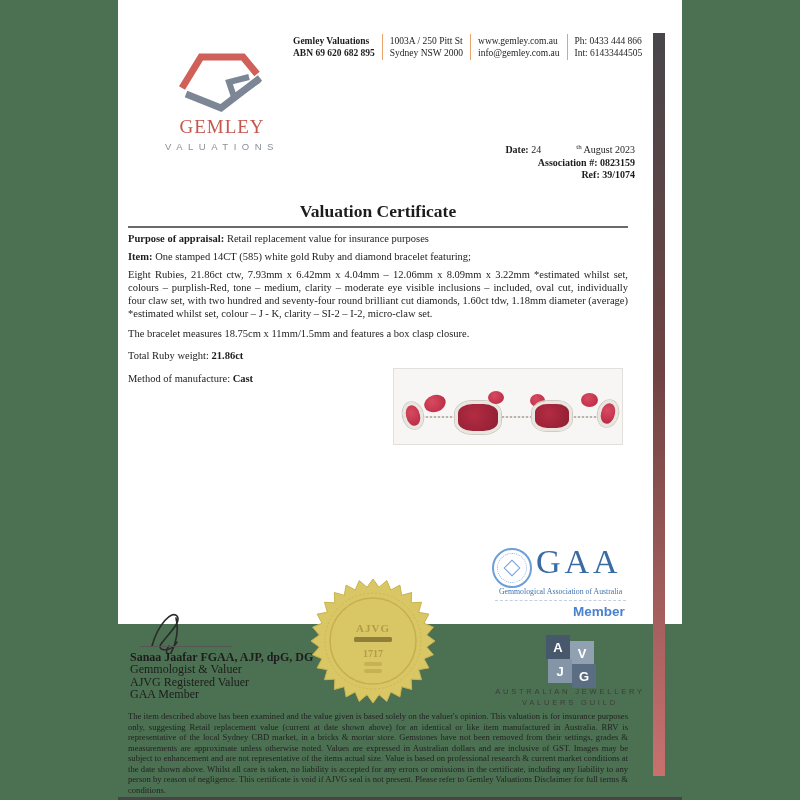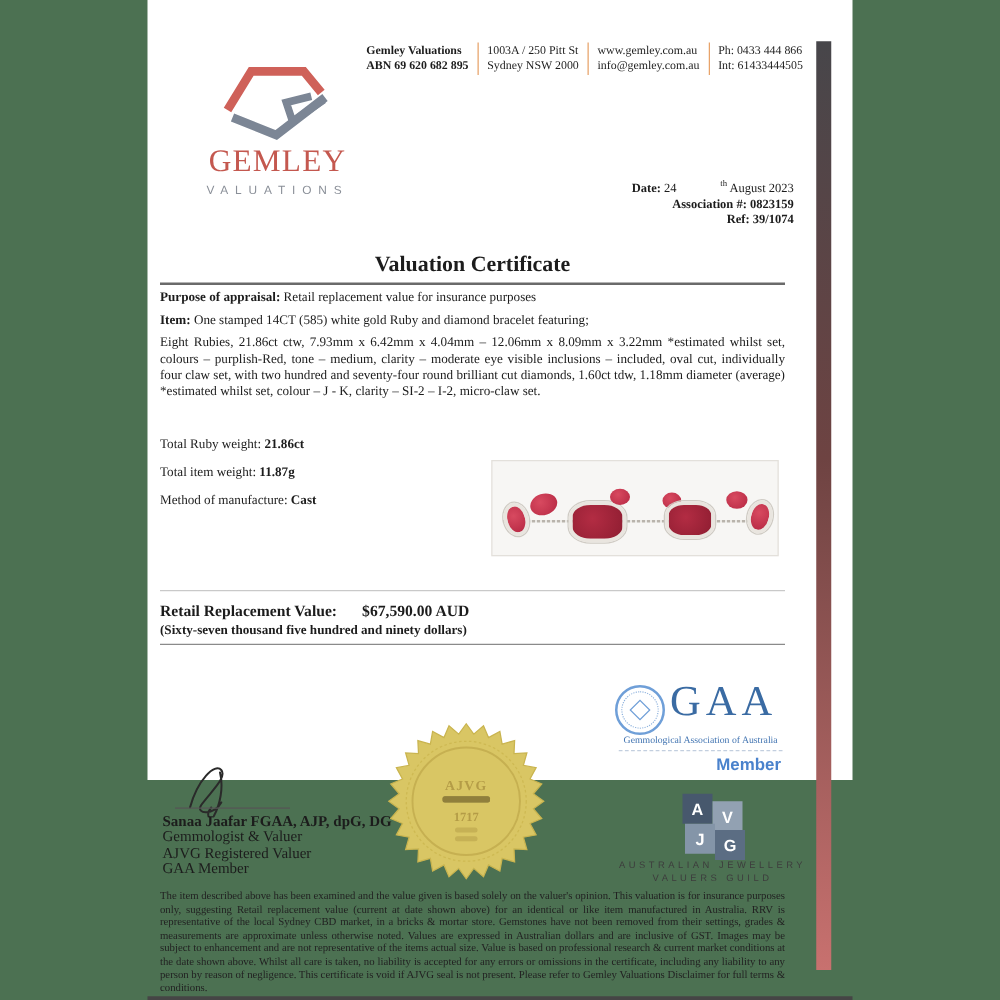--- a/index.html
+++ b/index.html
@@ -34,21 +34,21 @@
   }
   .bottom-strip {
     position:absolute; left:0; top:797px; width:564px; height:3px;
     background:#454545;
   }
 
   
   .logo-wrap { position:absolute; left:28px; top:50px; width:152px; text-align:center; }
   .logo-diamond { display:block; margin:0 auto; }
   .logo-name {
-    margin-top:4px; font-size:25px; letter-spacing:1px; color:#c4584f;
+    margin-top:4px; font-size:19px; letter-spacing:1px; color:#c4584f;
     font-family:"Liberation Serif", serif;
   }
   .logo-sub {
     margin-top:3px; font-size:9.5px; letter-spacing:5.5px; color:#8a8f98;
     font-family:"Liberation Sans", sans-serif;
   }
 
   
   .rates { position:absolute; right:47px; top:87px; text-align:right; font-size:10px; line-height:12.2px; }
   .rates .lbl { font-weight:bold; }
@@ -205,45 +205,39 @@
   <div class="content abs purpose">
     <span class="b">Purpose of appraisal:</span><span> Retail replacement value for insurance purposes</span>
   </div>
 
   <div class="content abs item-line">
     <span class="b">Item:</span><span> One stamped 14CT (585) white gold Ruby and diamond bracelet featuring;</span>
   </div>
 
   <div class="content abs desc">Eight Rubies, 21.86ct ctw, 7.93mm x 6.42mm x 4.04mm – 12.06mm x 8.09mm x 3.22mm *estimated whilst set, colours – purplish-Red, tone – medium, clarity – moderate eye visible inclusions – included, oval cut, individually four claw set, with two hundred and seventy-four round brilliant cut diamonds, 1.60ct tdw, 1.18mm diameter (average) *estimated whilst set, colour – J - K, clarity – SI-2 – I-2, micro-claw set.</div>
 
+  <div class="content abs measure">The bracelet measures 18.75cm x 11mm/1.5mm and features a box clasp closure.</div>
 
   <div class="content abs totals">
     <div><span>Total Ruby weight: </span><span class="b">21.86ct</span></div>
-    <div><span>Total item weight: </span><span class="b">11.87g</span></div>
     <div><span>Method of manufacture: </span><span class="b">Cast</span></div>
   </div>
 
   <div class="photo">
     <div class="chain"></div>
     <div class="ruby small halo" style="left:9px;top:33px;width:20px;height:27px;transform:rotate(-15deg);"></div>
     <div class="ruby small" style="left:30px;top:26px;width:22px;height:17px;transform:rotate(-18deg);"></div>
     <div class="ruby big halo" style="left:61px;top:32px;width:46px;height:33px;"></div>
     <div class="ruby small" style="left:94px;top:22px;width:16px;height:13px;"></div>
     <div class="ruby small" style="left:136px;top:25px;width:15px;height:13px;"></div>
     <div class="ruby big halo" style="left:138px;top:32px;width:40px;height:30px;"></div>
     <div class="ruby small" style="left:187px;top:24px;width:17px;height:14px;"></div>
     <div class="ruby small halo" style="left:204px;top:31px;width:20px;height:27px;transform:rotate(15deg);"></div>
   </div>
 
-  <div class="content abs value-block">
-    <div class="value-main">
-      <span>Retail Replacement Value:</span><span class="amount">$67,590.00 AUD</span>
-    </div>
-    <div class="value-words">(Sixty-seven thousand five hundred and ninety dollars)</div>
-  </div>
 
   <div class="gaa-emblem">
     <div class="inner-ring"></div>
     <div class="diamond-shape"></div>
   </div>
   <div class="gaa-word">GAA</div>
   <div class="gaa-name">Gemmological Association of Australia</div>
   <div class="gaa-dash"></div>
   <div class="gaa-member">Member</div>
 

